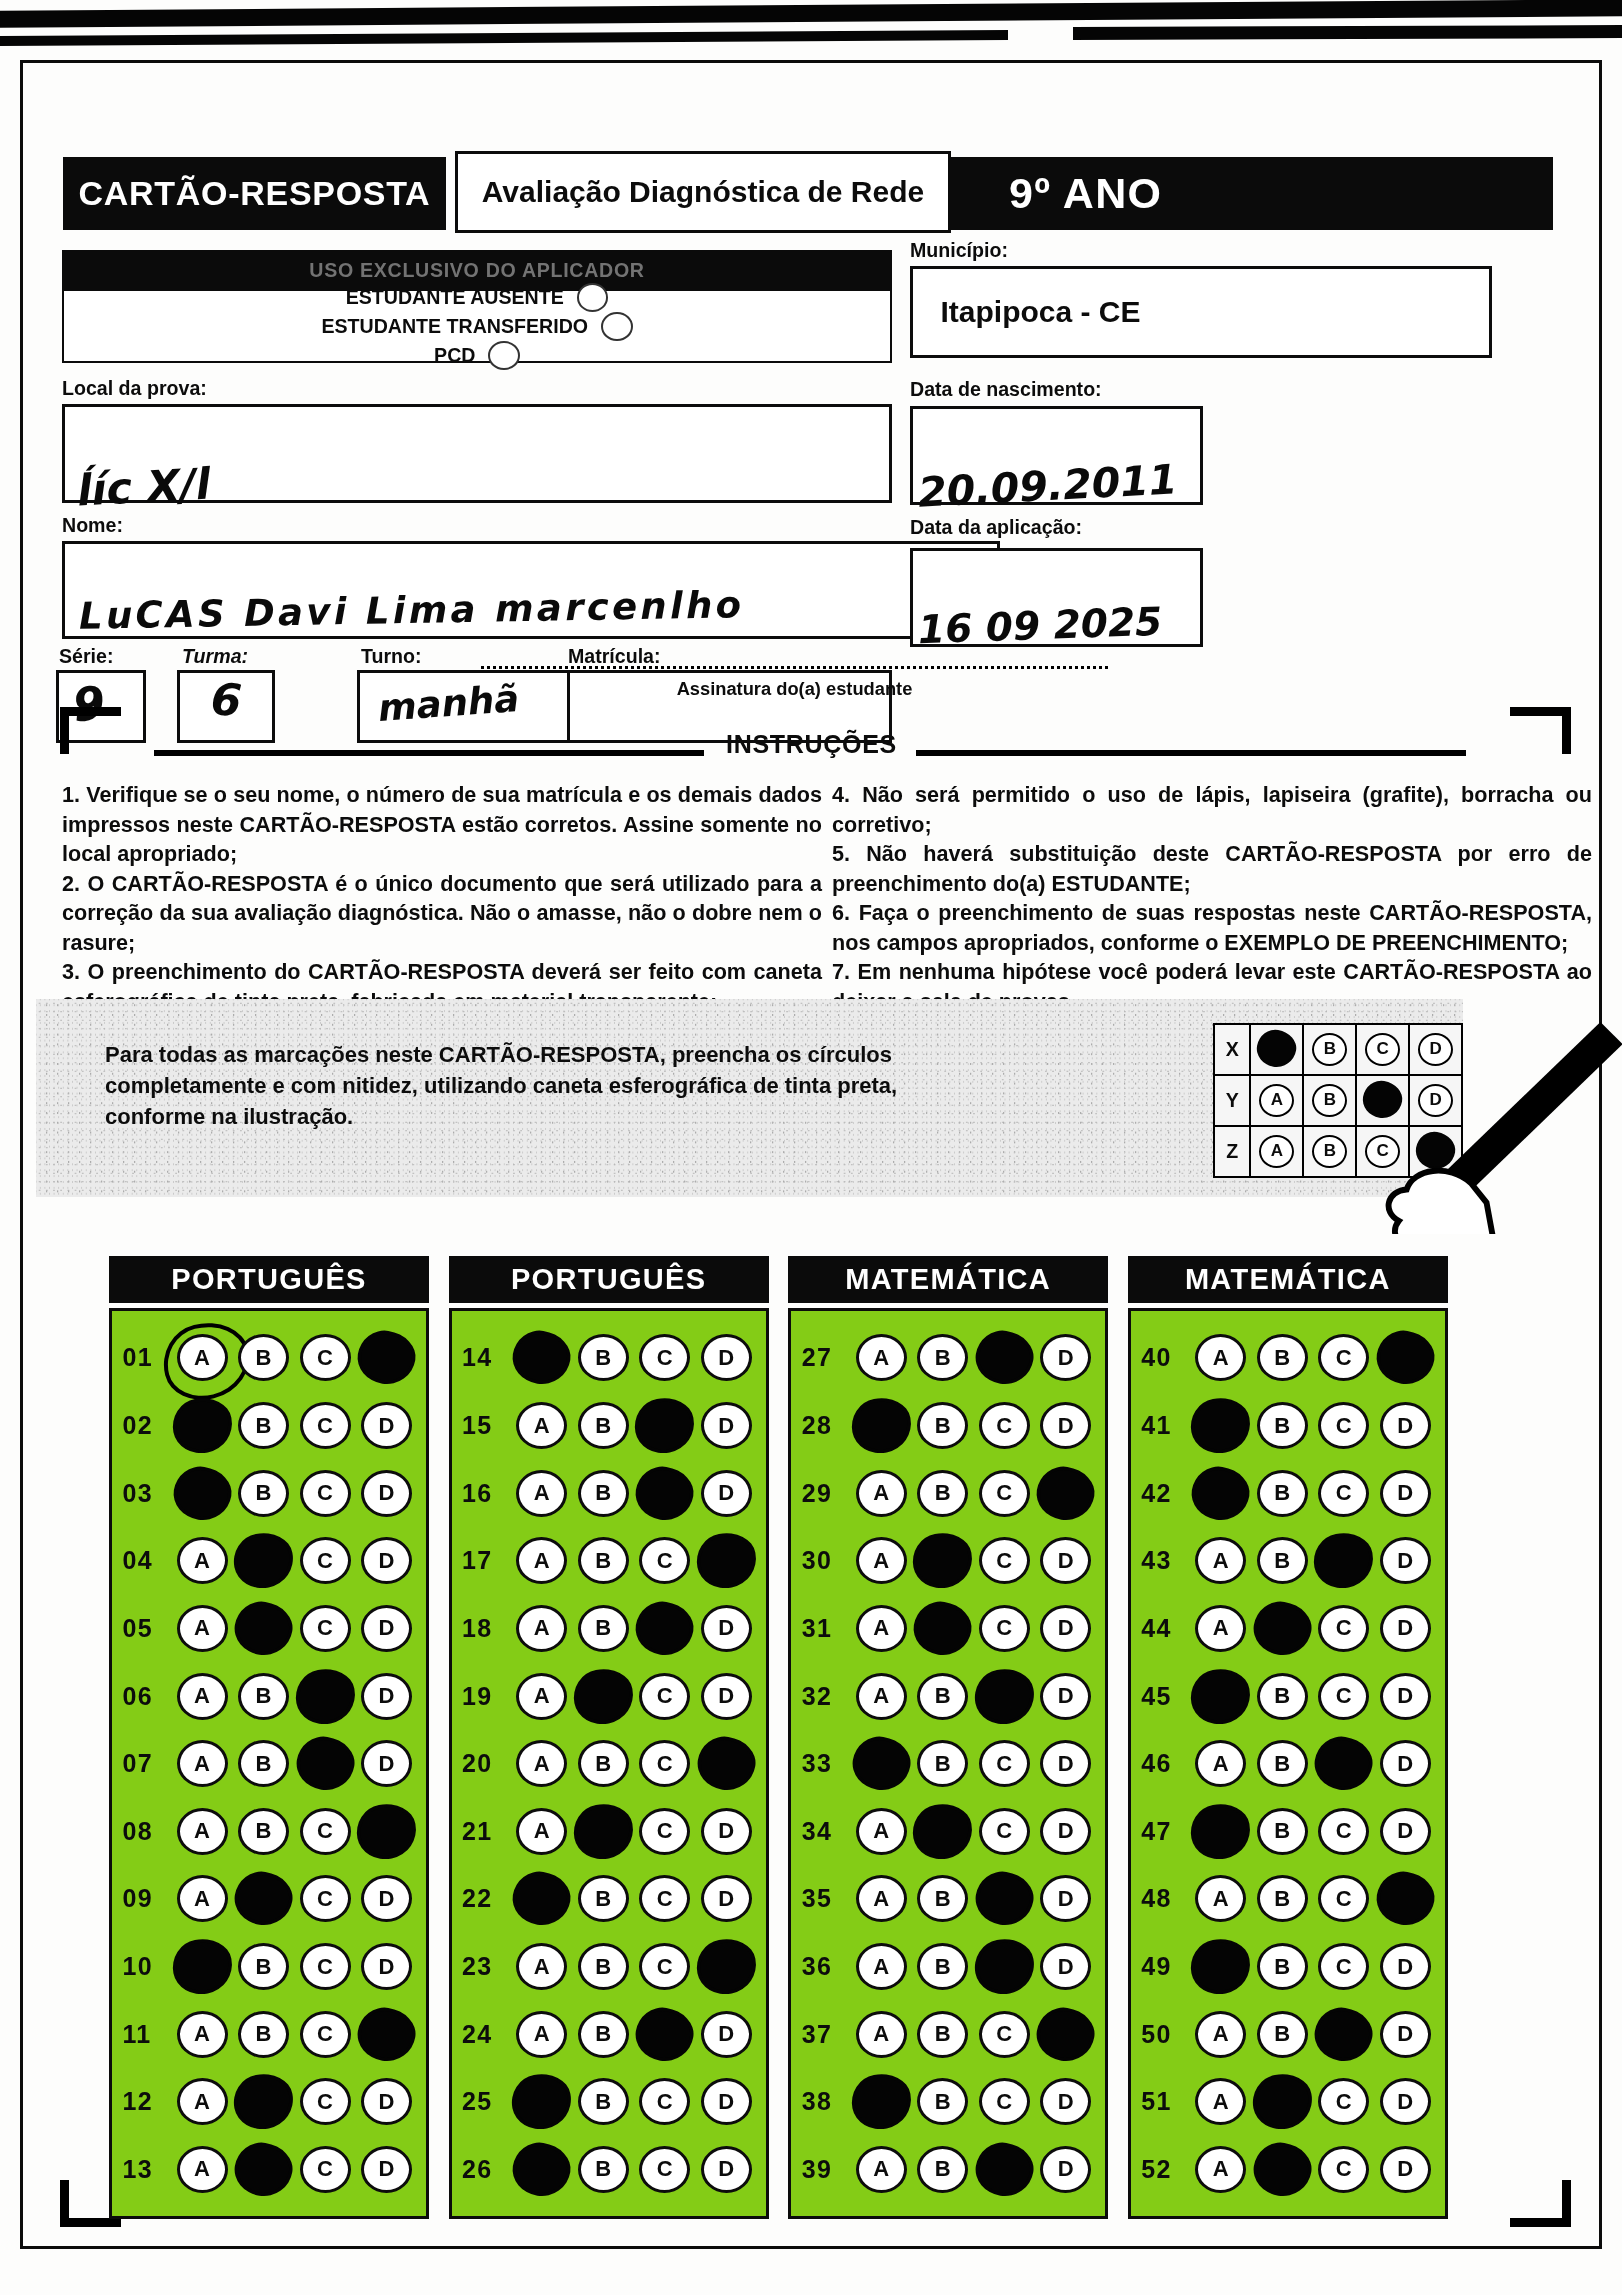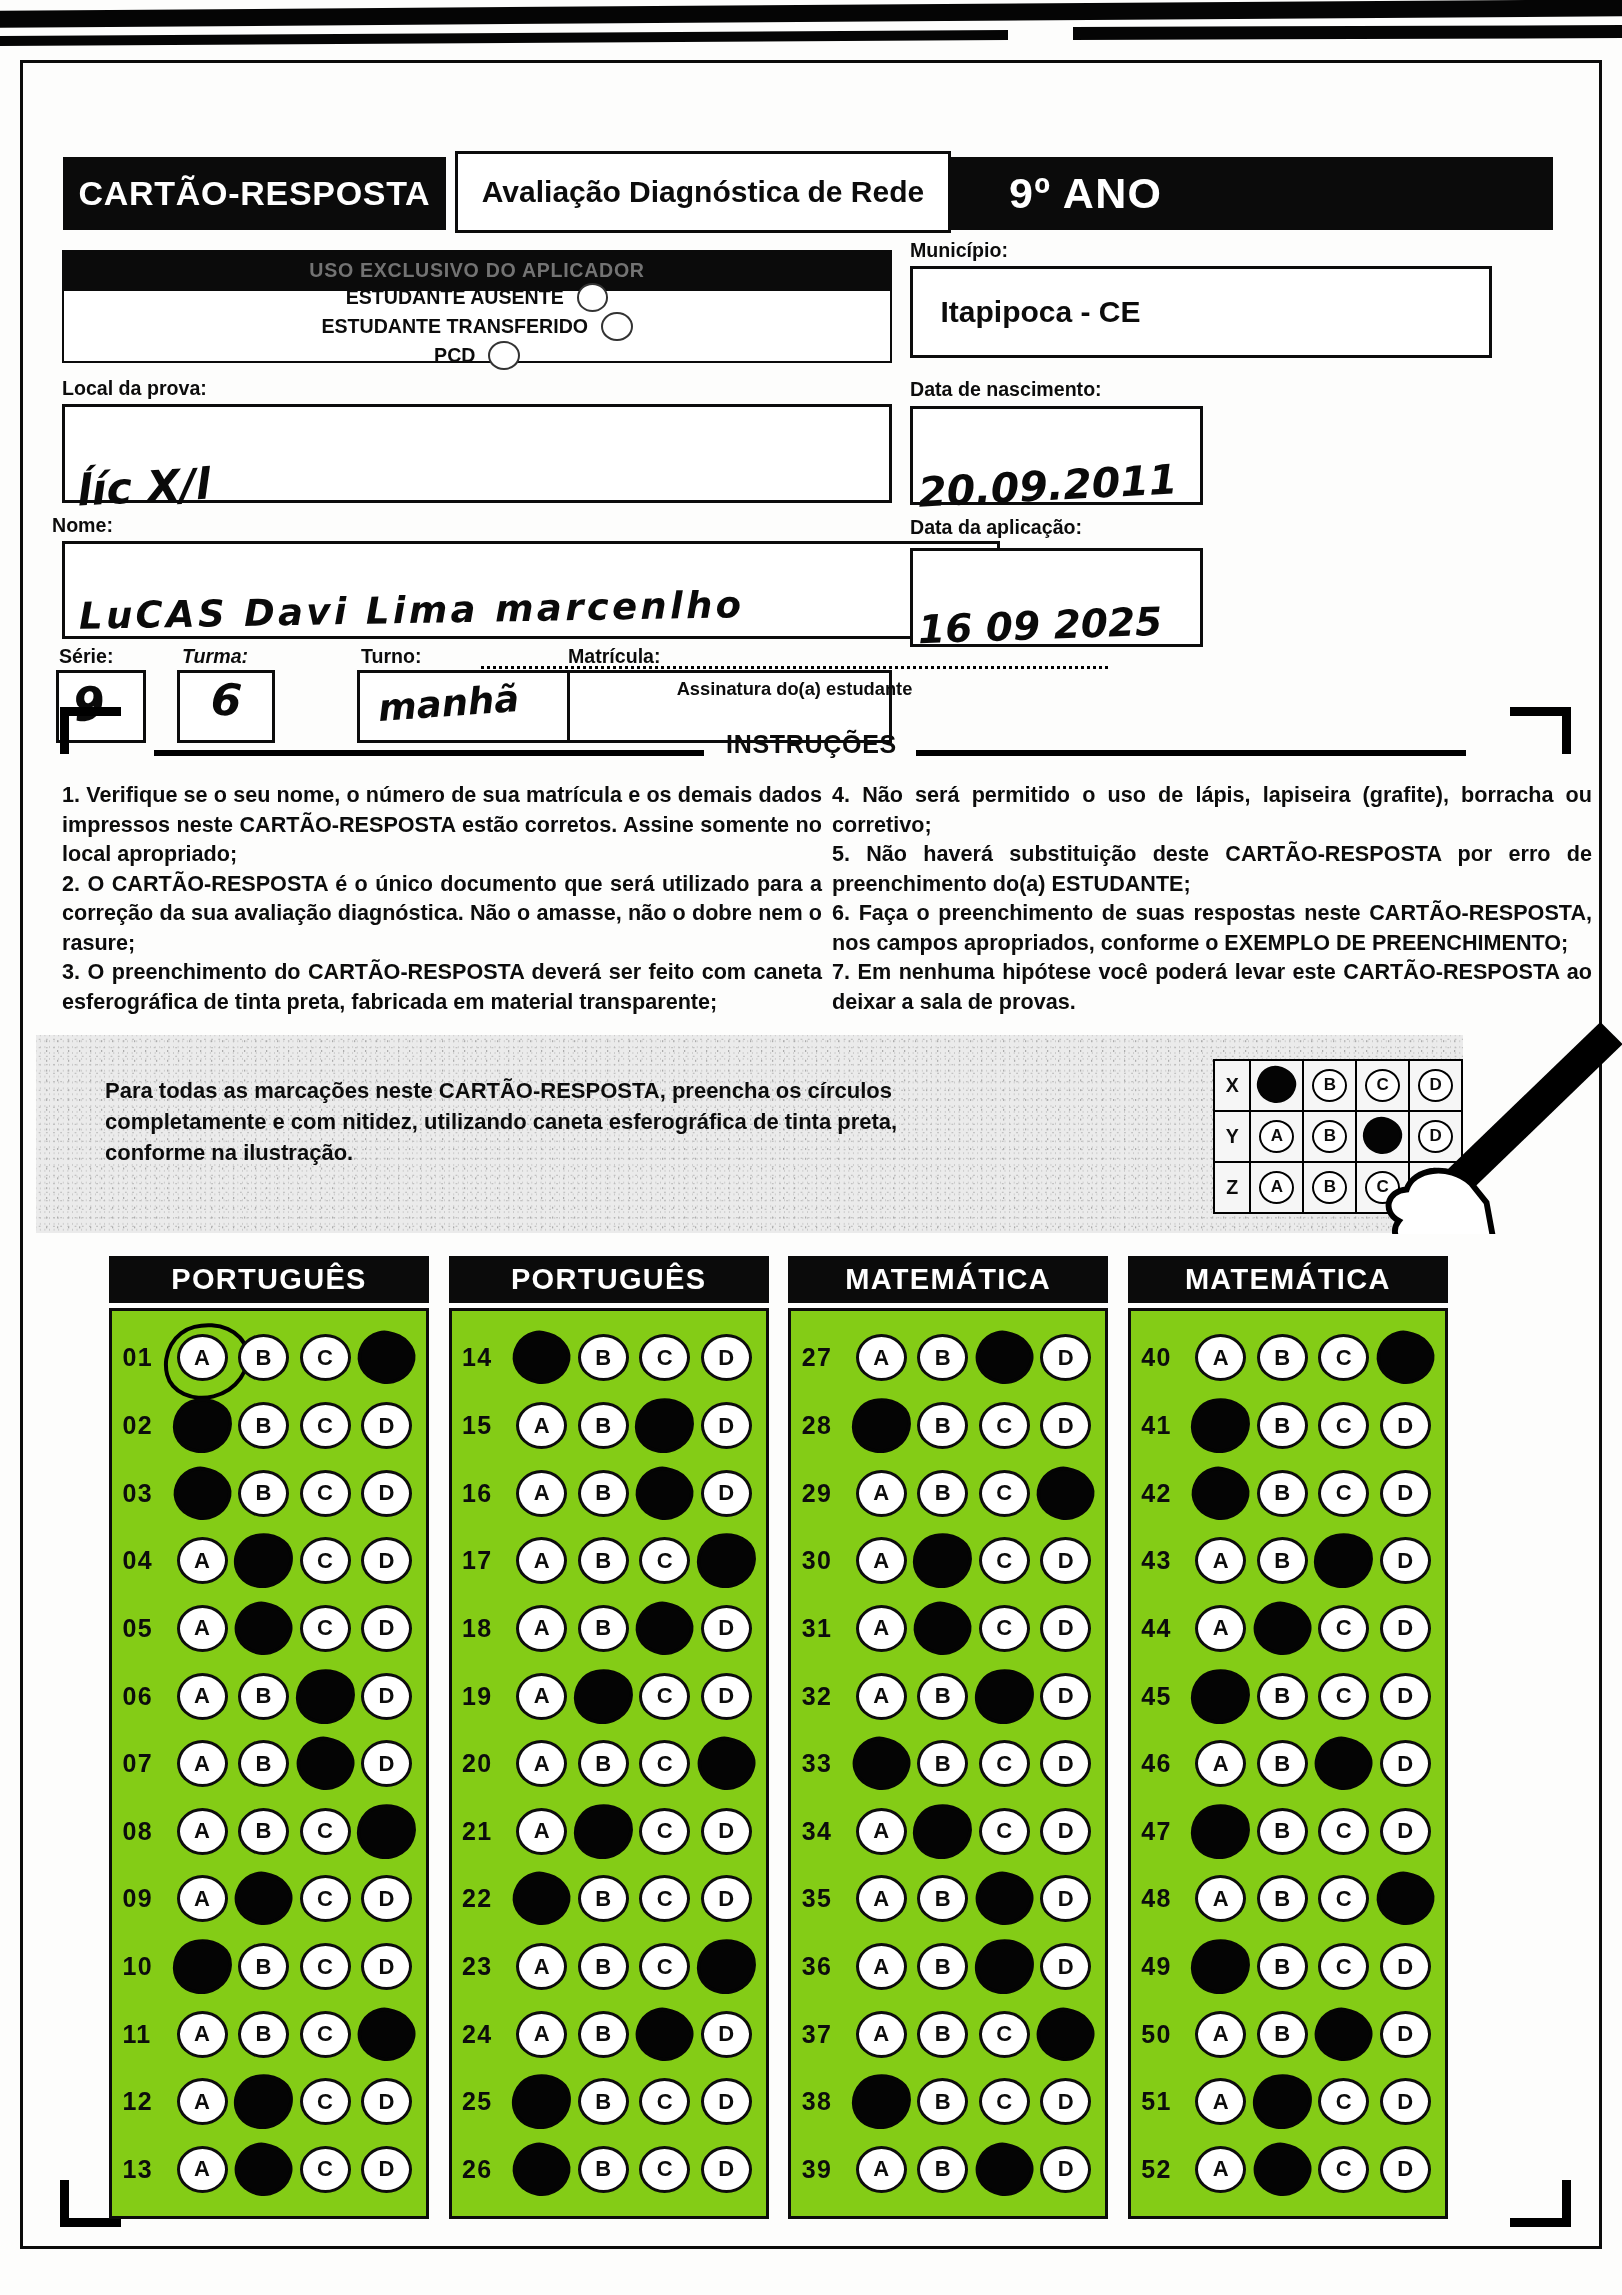--- a/index.html
+++ b/index.html
@@ -49,21 +49,21 @@
   .c-br{left:1510px;top:2180px;border-right:9.2px solid #000;border-bottom:9.2px solid #000;}
   
   .ins-title{position:absolute;left:707px;top:730px;width:209px;text-align:center;
              font-size:25px;font-weight:bold;letter-spacing:0.7px;}
   .iline{position:absolute;top:750px;height:5.9px;background:#000;}
   .il-l{left:154px;width:550px;}
   .il-r{left:916px;width:550px;}
   .icol{position:absolute;top:780px;width:760px;}
   .icol p{margin:0;font-size:21.6px;line-height:1.37;text-align:justify;font-weight:600;}
   
-  .speckle{position:absolute;left:36px;top:1035px;width:1427px;height:198px;background-color:#ebebeb;
+  .speckle{position:absolute;left:36px;top:999px;width:1427px;height:198px;background-color:#ebebeb;
     background-image:radial-gradient(#b3b3b3 0.8px,transparent 0.9px),
                      radial-gradient(#c9c9c9 0.7px,transparent 0.8px),
                      radial-gradient(#9d9d9d 0.9px,transparent 1px);
     background-size:7.2px 8.5px,4.6px 5.9px,11px 9.8px;background-position:0 0,2px 3.3px,5.2px 1.3px;}
   .ex-note{position:absolute;left:69px;top:41px;width:818px;font-size:22px;font-weight:bold;
            line-height:1.4;}
   .ex-legend{position:absolute;left:942px;top:52px;font-size:20px;font-weight:bold;line-height:1.5;}
   .ex-grid{position:absolute;left:1177px;top:23.6px;border-collapse:collapse;background:#f6f6f6;}
   .ex-grid td{border:2.6px solid #000;text-align:center;vertical-align:middle;}
   .ex-grid .exl{width:41px;height:47px;font-size:19.6px;font-weight:bold;}
@@ -124,21 +124,21 @@
         <span>PCD</span>
         <span class="app-circle"></span>
       </div>
     </div>
 
   <div class="lbl" style="left:62px;top:377px;">Local da prova:</div>
   <div class="fbox" style="left:62px;top:404px;width:830px;height:99px;">
     <span class="hand" style="left:11.8px;bottom:-11.8px;font-size:43px;transform:rotate(-3deg);">ĺíc X/l</span>
   </div>
 
-  <div class="lbl" style="left:52px;top:514px;">Nome:</div>
+  <div class="lbl" style="left:62px;top:514px;">Nome:</div>
   <div class="fbox" style="left:62px;top:541px;width:938px;height:98px;">
     <span class="hand" style="left:14.4px;bottom:3.9px;font-size:37px;letter-spacing:3.3px;transform:rotate(-1deg);">LuCAS Davi Lima marcenlho</span>
   </div>
 
   <div class="lbl" style="left:59px;top:645px;">Série:</div>
   <div class="lbl" style="left:182px;top:645px;font-style:italic;">Turma:</div>
   <div class="lbl" style="left:361px;top:645px;">Turno:</div>
   <div class="lbl" style="left:568px;top:645px;">Matrícula:</div>
 
   <div class="fbox" style="left:56px;top:670px;width:90px;height:73px;">

